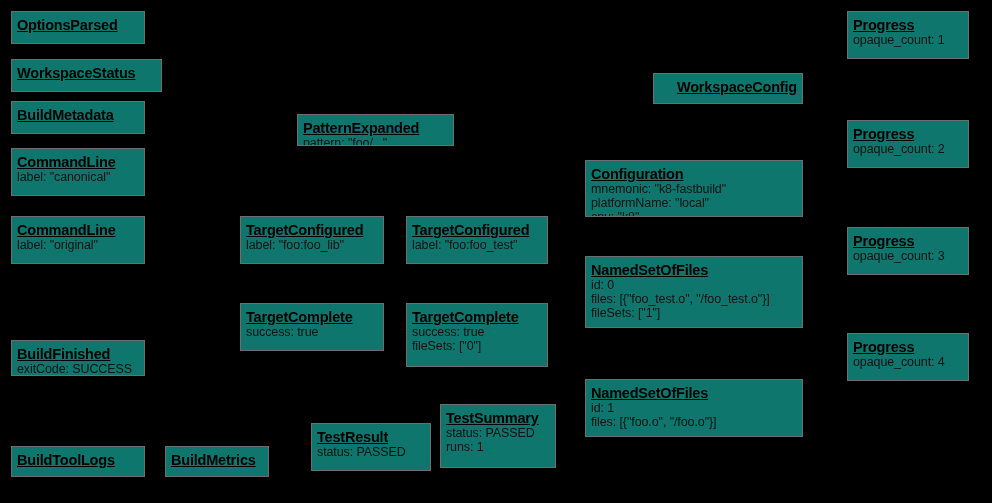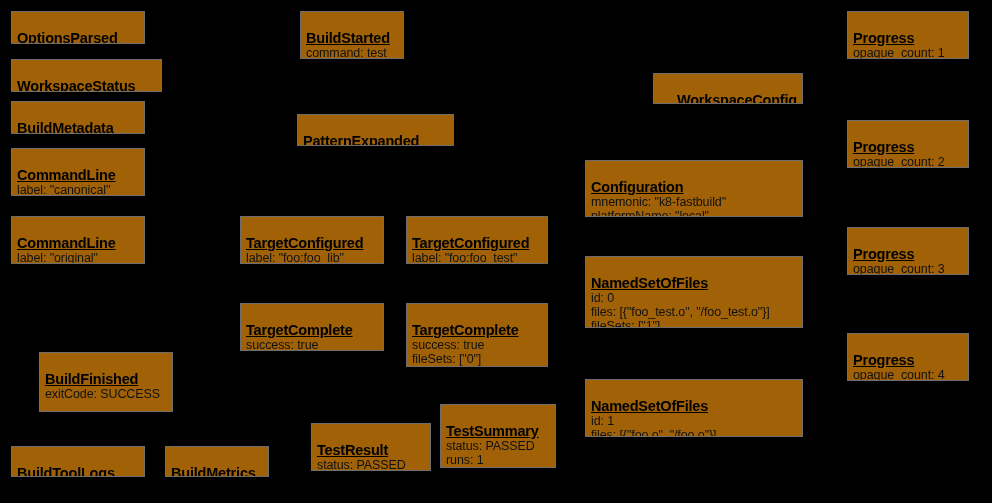--- a/index.html
+++ b/index.html
@@ -12,23 +12,23 @@
     position: relative;
     width: 992px;
     height: 503px;
     background: #000000;
     overflow: hidden;
     font-family: "Liberation Sans", sans-serif;
   }
   .node {
     position: absolute;
     box-sizing: border-box;
-    background: #a16207;
+    background: #0f766e;
     border: 1px solid #6e6e6e;
-    padding: 18px 5px 4px 5px;
+    padding: 5px 5px 4px 5px;
     overflow: hidden;
   }
   .node-title {
     display: block;
     font-size: 14.5px;
     font-weight: bold;
     color: #000000;
     text-decoration: underline;
     line-height: 16px;
     white-space: nowrap;
@@ -61,33 +61,29 @@
       <span class="node-title">WorkspaceStatus</span>
     </div>
     <div class="node" style="left: 11px; top: 148px; width: 134px; height: 48px;">
       <span class="node-title">CommandLine</span>
       <span class="node-attr">label: "canonical"</span>
     </div>
     <div class="node" style="left: 11px; top: 216px; width: 134px; height: 48px;">
       <span class="node-title">CommandLine</span>
       <span class="node-attr">label: "original"</span>
     </div>
-    <div class="node" style="left: 11px; top: 352px; width: 134px; height: 60px; margin-left: 28px;">
+    <div class="node" style="left: 11px; top: 340px; width: 134px; height: 36px;">
       <span class="node-title">BuildFinished</span>
       <span class="node-attr">exitCode: SUCCESS</span>
     </div>
     <div class="node" style="left: 11px; top: 446px; width: 134px; height: 31px;">
       <span class="node-title">BuildToolLogs</span>
     </div>
     <div class="node" style="left: 165px; top: 446px; width: 104px; height: 31px;">
       <span class="node-title">BuildMetrics</span>
-    </div>
-    <div class="node" style="left: 300px; top: 11px; width: 104px; height: 48px;">
-      <span class="node-title">BuildStarted</span>
-      <span class="node-attr">command: test</span>
     </div>
     <div class="node" style="left: 297px; top: 114px; width: 157px; height: 32px;">
       <span class="node-title">PatternExpanded</span>
       <span class="node-attr">pattern: "foo/..."</span>
     </div>
     <div class="node" style="left: 240px; top: 216px; width: 144px; height: 48px;">
       <span class="node-title">TargetConfigured</span>
       <span class="node-attr">label: "foo:foo_lib"</span>
     </div>
     <div class="node" style="left: 406px; top: 216px; width: 142px; height: 48px;">

